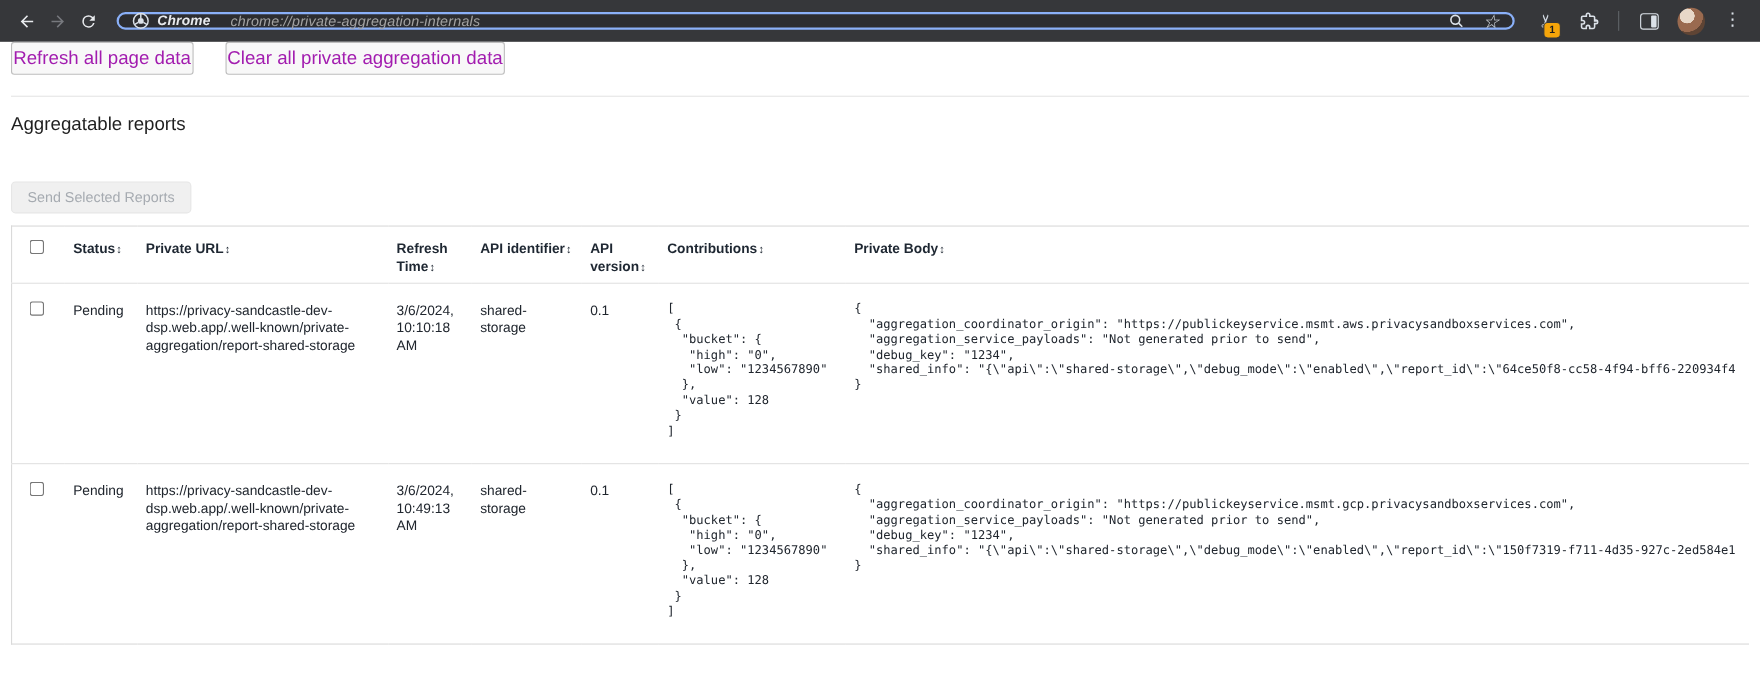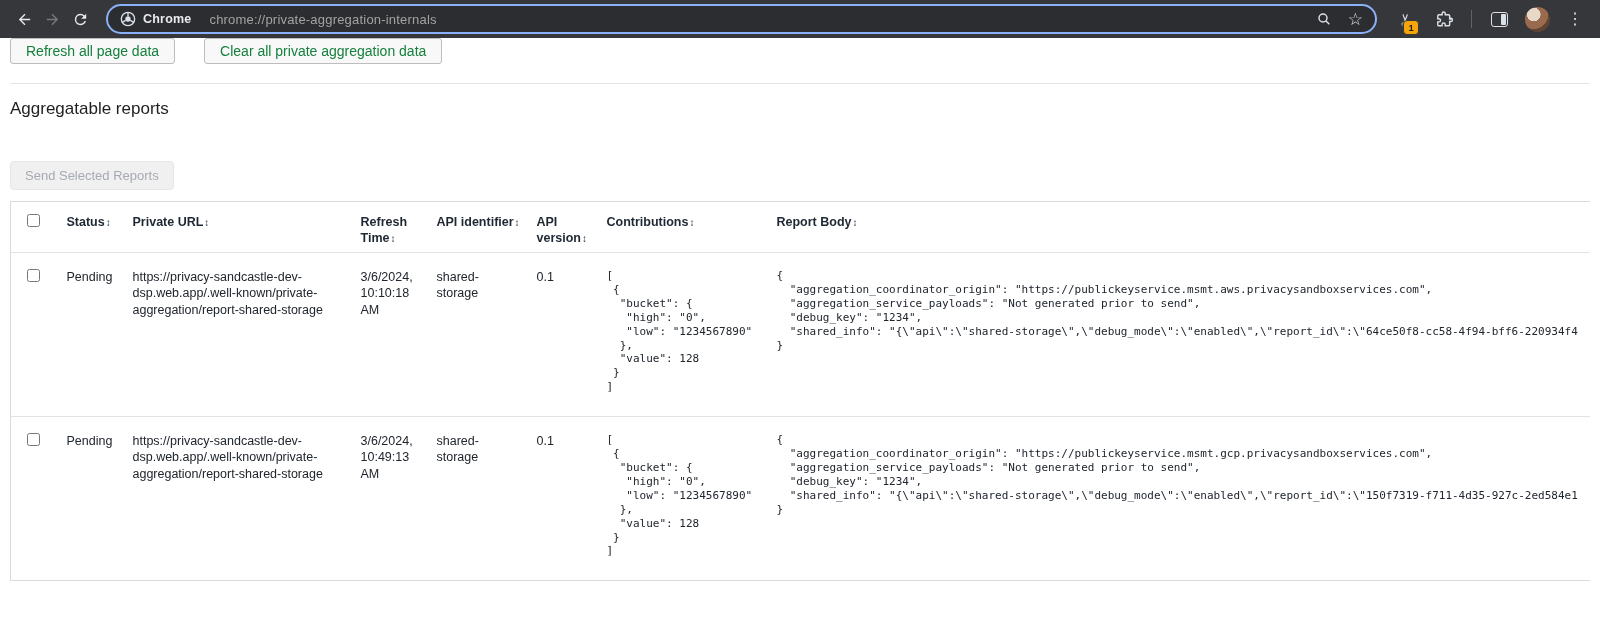--- a/index.html
+++ b/index.html
@@ -4,23 +4,23 @@
 <style>
   * { box-sizing: border-box; margin: 0; padding: 0; }
   html, body { width: 1600px; height: 623px; overflow: hidden; background: #fff;
     font-family: "Liberation Sans", sans-serif; color: #20262e; }
 
   
   .toolbar { height: 38px; background: #36373a; display: flex; align-items: center; padding: 0 10px; }
   .nav-btn { width: 28px; height: 28px; display: flex; align-items: center; justify-content: center;
     border-radius: 50%; flex: 0 0 auto; cursor: pointer; }
   .nav-btn svg { width: 17px; height: 17px; }
-  .omnibox { flex: 1 1 auto; height: 30px; margin: 0 14px 0 12px; background: #2c2d30;
+  .omnibox { flex: 1 1 auto; height: 16px; margin: 0 14px 0 12px; background: #2c2d30;
     border: 2px solid #8ab0f8; border-radius: 16px; display: flex; align-items: center;
-    padding: 0 12px; min-width: 0; }
+    padding: 0 12px; min-width: 0; font-style: italic; }
   .site-chip { display: flex; align-items: center; gap: 7px; margin-right: 18px; }
   .site-chip .label { font-size: 12.5px; font-weight: bold; color: #e8eaed; letter-spacing: .2px; }
   .omnibox .url { font-size: 13px; color: #a3a3a3; letter-spacing: .2px; flex: 1 1 auto;
     white-space: nowrap; overflow: hidden; }
   .omnibox .right-icons { display: flex; align-items: center; gap: 16px; margin-left: 10px; }
   .tb-right { display: flex; align-items: center; gap: 8px; flex: 0 0 auto; }
   .icon-btn { width: 30px; height: 30px; display: flex; align-items: center; justify-content: center;
     position: relative; cursor: pointer; }
   .scissors { font-size: 16px; color: #d6dde6; display: inline-block; transform: rotate(-90deg); }
   .badge { position: absolute; bottom: -1px; left: 12px; background: #f5a50a; color: #1d1d1d;
@@ -32,22 +32,22 @@
     background: #dbe1e8; border-radius: 1px; }
   .avatar { width: 25px; height: 25px; border-radius: 50%;
     background: radial-gradient(circle at 35% 30%, #e8d8c8 0 28%, #9a6a4f 29% 60%, #5f4434 61% 100%); }
   .kebab { color: #dbe1e8; font-size: 16px; letter-spacing: 0; line-height: 1; }
   .star-glyph { color: #dbe1e8; font-size: 17px; line-height: 1; }
 
   
   .page { padding: 0 10px; }
   h1.page-title { font-size: 22px; font-weight: bold; color: #1f1f1f; margin: 29px 0 21px; letter-spacing: .1px; }
   .top-buttons { display: flex; gap: 29px; margin-bottom: 19px; }
-  .btn { font-family: "Liberation Sans", sans-serif; font-size: 14px; color: #15803d;
-    background: #f8f8f8; border: 1px solid #bdbdbd; border-radius: 3px; padding: 4px 15px; cursor: pointer; }
+  .btn { font-family: "Liberation Sans", sans-serif; font-size: 17px; color: #a21caf;
+    background: #f8f8f8; border: 1px solid #bdbdbd; border-radius: 3px; padding: 4px 1px; cursor: pointer; }
   hr.divider { border: none; border-top: 1px solid #e5e5e5; margin: 0 0 15px; }
   h2.section-title { font-size: 17px; font-weight: normal; color: #1f1f1f; margin: 0 0 13px; }
   .btn-disabled { font-size: 13px; color: #a6abb1; background: #f0f0f0; border: 1px solid #e6e6e6;
     border-radius: 4px; padding: 6px 14px; margin-bottom: 11px; cursor: default; margin-top: 29px; }
 
   
   table.reports { width: 100%; border-collapse: collapse; table-layout: fixed; }
   table.reports { border: 1px solid #dadada; border-right: none; }
   th, td { vertical-align: top; text-align: left; margin-left: 16px; }
   th { font-size: 12.5px; font-weight: bold; color: #1e2732; padding: 12px 8px 6px; line-height: 1.28; }
@@ -149,21 +149,21 @@
     </colgroup>
     <thead>
       <tr>
         <th class="chk"><input type="checkbox" style=""></th>
         <th><span>Status</span><span class="sort">↕</span></th>
         <th><span>Private URL</span><span class="sort">↕</span></th>
         <th><span>Refresh Time</span><span class="sort">↕</span></th>
         <th><span>API identifier</span><span class="sort">↕</span></th>
         <th><span>API version</span><span class="sort">↕</span></th>
         <th><span>Contributions</span><span class="sort">↕</span></th>
-        <th><span>Report Body</span><span class="sort">↕</span></th>
+        <th><span>Private Body</span><span class="sort">↕</span></th>
       </tr>
     </thead>
     <tbody>
       <tr>
         <td class="chk"><input type="checkbox" style=""></td>
         <td>Pending</td>
         <td class="url-cell">https://privacy-sandcastle-dev-dsp.web.app/.well-known/private-aggregation/report-shared-storage</td>
         <td>3/6/2024, 10:10:18 AM</td>
         <td>shared-storage</td>
         <td>0.1</td>

